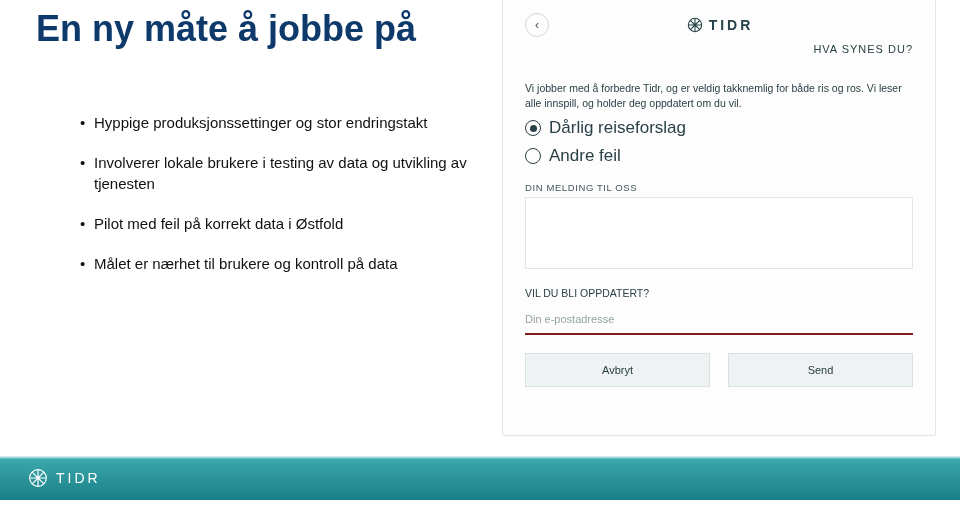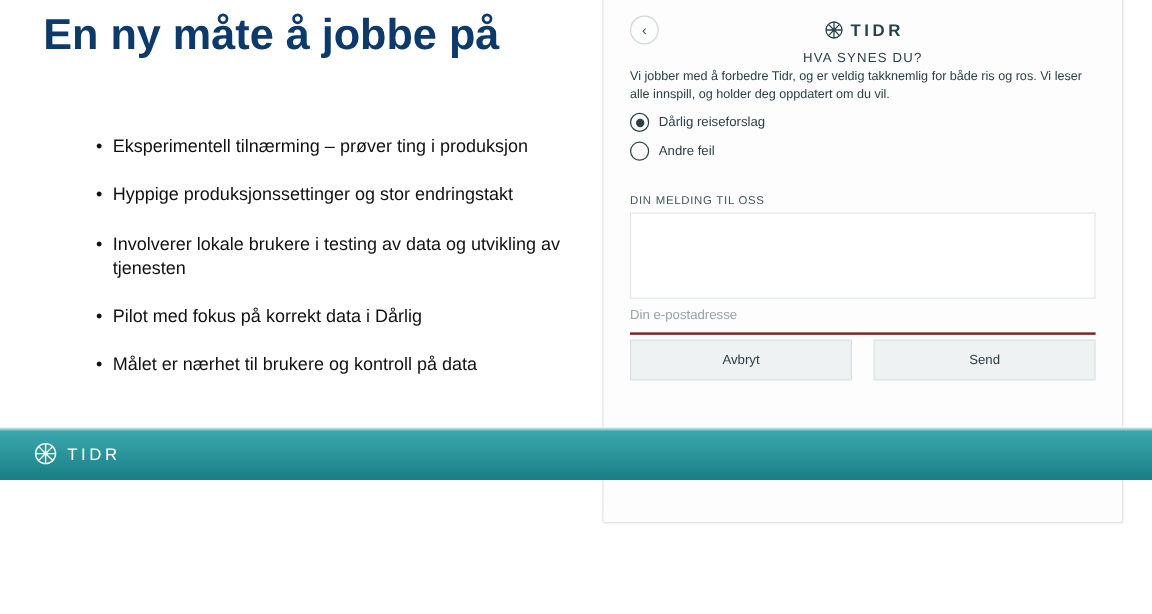--- a/index.html
+++ b/index.html
@@ -1,55 +1,54 @@
 <!DOCTYPE html>
 <html><head>
 <meta charset="utf-8">
 <style>
   html,body{margin:0;padding:0;width:960px;height:512px;font-family:Arial,Helvetica,sans-serif;background:#fff;color:#111;overflow:hidden}
-  .slide{position:relative;width:960px;height:400px;box-sizing:border-box}
+  .slide{position:relative;width:960px;height:500px;box-sizing:border-box}
   .title{position:absolute;left:36px;top:8px;font-size:36px;font-weight:700;color:#0d3a6b}
   .bullets{position:absolute;left:40px;top:98px;width:420px;font-size:15px;line-height:1.35;color:#111}
   .bullets li{margin-bottom:20px;list-style:none;position:relative;padding-left:14px}
   .bullets li::before{content:"•";position:absolute;left:0;top:0}
   
   .card{position:absolute;right:24px;top:-6px;width:432px;height:440px;background:#fdfdfd;border:1px solid #e2e6e8;border-radius:2px;box-shadow:0 0 2px rgba(0,0,0,.04)}
   .card-inner{padding:18px 22px 0 22px;font-size:11px;color:#1a2e33}
   .card-head{display:flex;align-items:center;justify-content:space-between;margin-bottom:4px}
   .back-btn{width:22px;height:22px;border:1px solid #cfd8da;border-radius:50%;display:flex;align-items:center;justify-content:center;color:#3b4d53;font-size:12px}
   .app-logo{display:flex;align-items:center;gap:6px;color:#274349;font-size:14px;letter-spacing:3px;font-weight:600}
   .app-logo svg{width:16px;height:16px}
-  .card-title{text-align:center;font-size:11px;letter-spacing:1px;color:#2b4046;margin:6px 0 2px}
+  .card-title{text-align:right;font-size:11px;letter-spacing:1px;color:#2b4046;margin:6px 0 26px}
   .card-intro{font-size:10.5px;color:#2b4046;line-height:1.4;}
-  .radio-row{display:flex;align-items:center;gap:8px;margin:8px 0;font-size:11px;color:#2b4046}
+  .radio-row{display:flex;align-items:center;gap:8px;margin:8px 0;font-size:17px;color:#2b4046}
   .radio{width:14px;height:14px;border:1.5px solid #2b4046;border-radius:50%;display:inline-flex;align-items:center;justify-content:center;flex:0 0 14px}
   .radio.sel::after{content:"";width:7px;height:7px;border-radius:50%;background:#2b4046}
-  .section-label{font-size:9.5px;letter-spacing:.6px;color:#42565b;margin-top:28px;margin-bottom:4px}
+  .section-label{font-size:9.5px;letter-spacing:.6px;color:#42565b;margin-top:16px;margin-bottom:4px}
   .textarea{width:100%;height:72px;border:1px solid #e0e6e8;background:#fff;box-sizing:border-box}
   .question{font-size:10.5px;color:#2b4046;margin-top:18px;margin-bottom:6px}
   .email{width:100%;height:30px;border:none;border-bottom:2px solid #7f1d1d;font-size:11px;color:#7a8a8e;background:transparent;box-sizing:border-box;padding:0}
   .email::placeholder{color:#95a3a7}
-  .actions{display:flex;gap:18px;margin-top:4px}
+  .actions{display:flex;gap:18px;margin-top:18px}
   .btn{flex:1;height:32px;border:1px solid #d9e1e3;background:#eef2f3;font-size:11px;color:#2b4046;display:flex;align-items:center;justify-content:center}
   
   .footer{position:absolute;left:0;right:0;bottom:0;height:44px;background:linear-gradient(180deg,#e9f6f8 0%,#3aa7ac 8%,#197f86 100%);display:flex;align-items:center;padding-left:28px;box-sizing:border-box}
   .footer-logo{display:flex;align-items:center;gap:8px;color:#fff;font-size:14px;letter-spacing:3px;font-weight:500}
   .footer-logo svg{width:20px;height:20px;stroke:#fff}
 </style>
 </head>
 <body>
 
 <div class="slide">
   <div class="title">En ny måte å jobbe på</div>
 
   <ul class="bullets">
-    <li>Eksperimentell tilnærming – prøver ting i produksjon</li>
     <li>Hyppige produksjonssettinger og stor endringstakt</li>
     <li>Involverer lokale brukere i testing av data og utvikling av tjenesten</li>
-    <li>Pilot med fokus på korrekt data i Dårlig</li>
+    <li>Pilot med feil på korrekt data i Østfold</li>
     <li>Målet er nærhet til brukere  og kontroll på data</li>
   </ul>
 
   <div class="card">
     <div class="card-inner">
       <div class="card-head">
         <div class="back-btn">
           <span>‹</span>
         </div>
         <div class="app-logo">
@@ -70,20 +69,21 @@
         <span>Dårlig reiseforslag</span>
       </div>
       <div class="radio-row">
         <span class="radio"></span>
         <span>Andre feil</span>
       </div>
 
       <div class="section-label">DIN MELDING TIL OSS</div>
       <div class="textarea"></div>
 
+      <div class="question">VIL DU BLI OPPDATERT?</div>
       <input class="email" placeholder="Din e-postadresse" style="">
 
       <div class="actions">
         <div class="btn">Avbryt</div>
         <div class="btn">Send</div>
       </div>
     </div>
   </div>
 
   <div class="footer">

